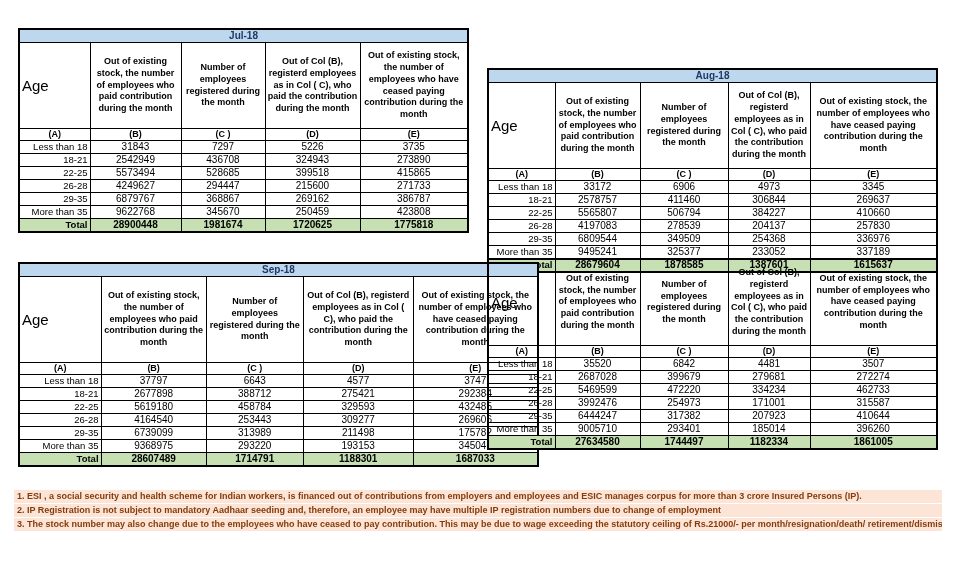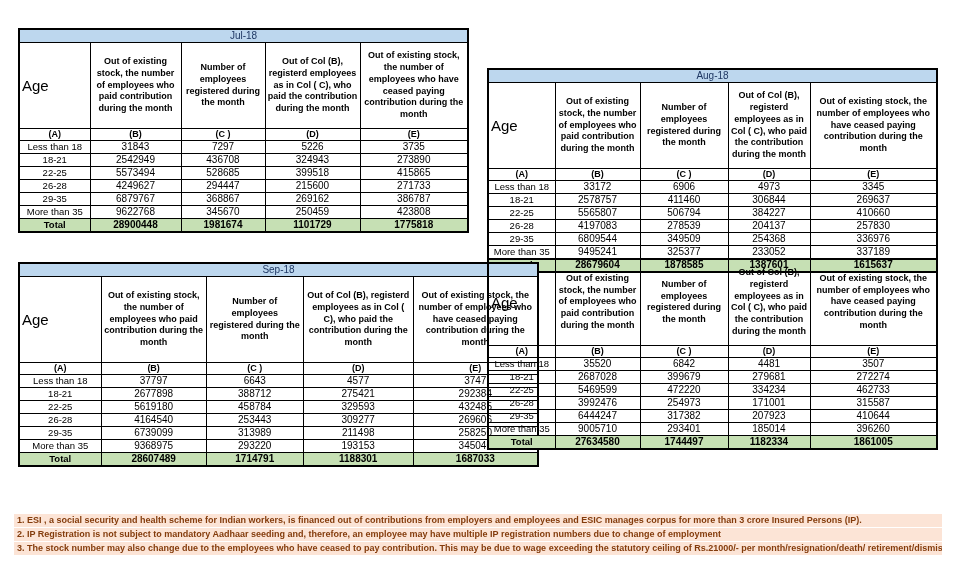--- a/index.html
+++ b/index.html
@@ -20,34 +20,34 @@
 
   table.month-table{
     width:100%;border-collapse:collapse;table-layout:fixed;
     border:2px solid var(--border);
   }
   table.month-table th,table.month-table td{
     border:1px solid var(--border);padding:0 2px;overflow:hidden;
   }
   tr.title-row th{
     background:var(--title-bg);color:var(--title-text);
-    font-size:10px;font-weight:normal;height:13px;text-align:center;line-height:12px;
+    font-size:10px;font-weight:bold;height:13px;text-align:center;line-height:12px;
   }
   tr.head-row th{
     font-size:9px;font-weight:bold;height:86px;text-align:center;
     vertical-align:middle;line-height:1.3;color:#000;
   }
   tr.head-row th.age-h{text-align:left;font-weight:normal;font-size:15px;}
   tr.letter-row th{font-size:9px;font-weight:bold;height:12px;text-align:center;line-height:11px;}
-  td.age{font-size:9.5px;text-align:center;height:13px;line-height:12px;color:#000;}
+  td.age{font-size:9.5px;text-align:right;height:13px;line-height:12px;color:#000;}
   td.num{font-size:10px;text-align:center;height:13px;line-height:12px;color:#000;}
   tr.total-row td{background:var(--total-bg);font-weight:bold;}
   tr.total-row{border-bottom:2px solid var(--border);}
 
-  .notes{position:absolute;left:14px;top:514px;width:928px;}
+  .notes{position:absolute;left:14px;top:490px;width:928px;}
   .note{
     display:block;background:var(--note-bg);color:var(--note-text);
     font-weight:700;font-size:9px;line-height:13px;padding:0 3px;
     white-space:nowrap;overflow:hidden;margin-bottom:1px;
   }
 </style>
 </head>
 <body>
 
 <div class="tbl-pos t1">
@@ -118,21 +118,21 @@
           <td class="age">More than 35</td>
           <td class="num">9622768</td>
           <td class="num">345670</td>
           <td class="num">250459</td>
           <td class="num">423808</td>
         </tr>
         <tr class="total-row">
           <td class="age">Total</td>
           <td class="num">28900448</td>
           <td class="num">1981674</td>
-          <td class="num">1101729</td>
+          <td class="num">1720625</td>
           <td class="num">1775818</td>
         </tr>
       </tbody>
     </table>
   </div>
 <div class="tbl-pos t2">
     <table class="month-table">
       <colgroup>
         <col style="width: 67px;">
         <col style="width: 85px;">
@@ -267,21 +267,21 @@
           <td class="num">4164540</td>
           <td class="num">253443</td>
           <td class="num">309277</td>
           <td class="num">269606</td>
         </tr>
         <tr>
           <td class="age">29-35</td>
           <td class="num">6739099</td>
           <td class="num">313989</td>
           <td class="num">211498</td>
-          <td class="num">258250</td>
+          <td class="num">175782</td>
         </tr>
         <tr>
           <td class="age">More than 35</td>
           <td class="num">9368975</td>
           <td class="num">293220</td>
           <td class="num">193153</td>
           <td class="num">345040</td>
         </tr>
         <tr class="total-row">
           <td class="age">Total</td>

